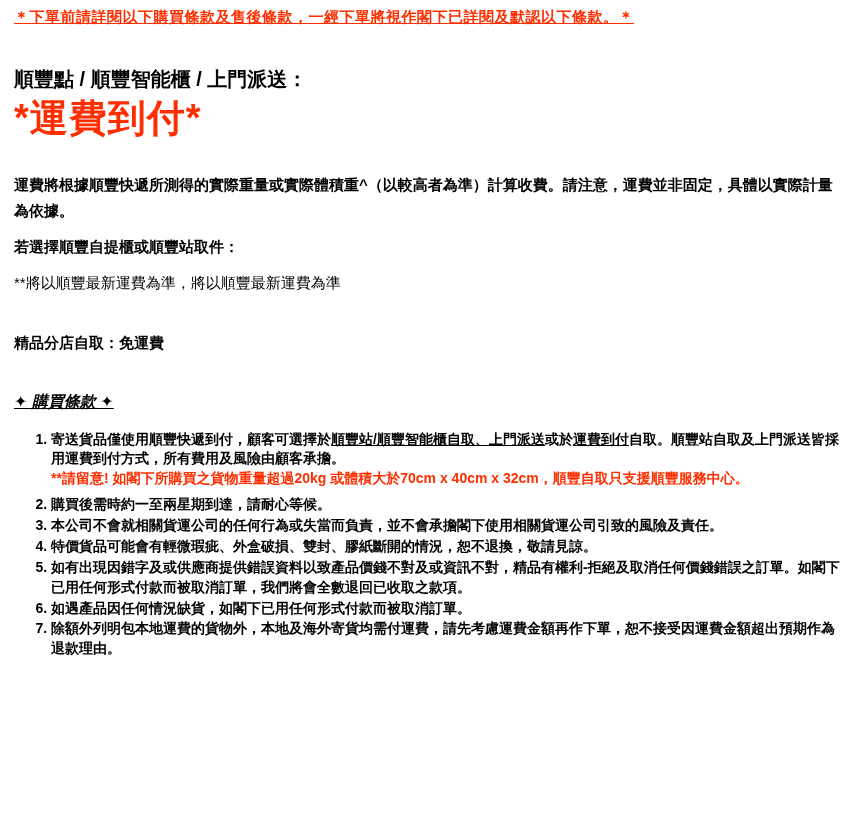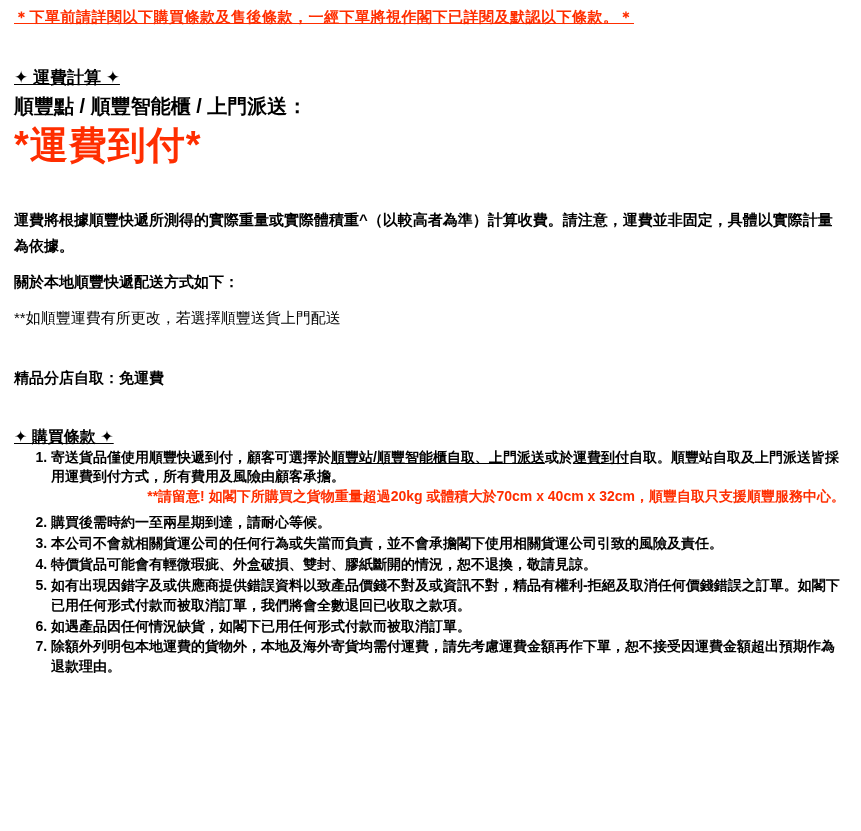--- a/index.html
+++ b/index.html
@@ -33,21 +33,21 @@
 
   .sub-heading {
     font-size: 20px;
     font-weight: bold;
   }
 
   .cod-banner {
     font-size: 38px;
     font-weight: bold;
     color: #FF2E00;
-    margin-bottom: 36px;
+    margin-bottom: 28px;
     letter-spacing: 1px;
   }
 
   .body-bold {
     font-size: 15px;
     font-weight: bold;
     line-height: 1.7;
   }
   .intro { margin-bottom: 11px; width: 830px; }
   .methods-title { margin-bottom: 14px; }
@@ -74,56 +74,55 @@
   .pickup-free {
     font-size: 15px;
     font-weight: bold;
     margin-bottom: 39px;
   }
 
   .terms-heading {
     font-size: 16px;
     font-weight: bold;
     text-decoration: underline;
-    margin-bottom: 0;
+    margin-bottom: 17px;
+    font-style: italic;
   }
 
   ol.terms {
     padding-left: 37px;
     font-size: 14px;
     font-weight: bold;
   }
   ol.terms li {
     line-height: 1.42;
     margin-bottom: 1px;
   }
   .term-warning {
     color: #FF2E00;
     font-weight: bold;
     margin-bottom: 6px;
-    text-align: right;
   }
 </style>
 </head>
 <body>
 
 <div class="top-notice">＊下單前請詳閱以下購買條款及售後條款，一經下單將視作閣下已詳閱及默認以下條款。＊</div>
 
 <div>
-  <div class="section-heading">✦ 運費計算 ✦</div>
   <div class="sub-heading">順豐點 / 順豐智能櫃 / 上門派送：</div>
 
   <div class="cod-banner">*運費到付*</div>
 
   <p class="body-bold intro">運費將根據順豐快遞所測得的實際重量或實際體積重^（以較高者為準）計算收費。請注意，運費並非固定，具體以實際計量為依據。</p>
 
-  <p class="body-bold methods-title">關於本地順豐快遞配送方式如下：</p>
+  <p class="body-bold methods-title">若選擇順豐自提櫃或順豐站取件：</p>
 
 
-  <p class="fee-change-note">**如順豐運費有所更改，若選擇順豐送貨上門配送</p>
+  <p class="fee-change-note">**將以順豐最新運費為準，將以順豐最新運費為準</p>
 
   <p class="pickup-free">精品分店自取：免運費</p>
 </div>
 
 <div>
   <div class="terms-heading">✦ 購買條款 ✦</div>
 
   <ol class="terms">
     <li>
       <span>寄送貨品僅使用順豐快遞到付，顧客可選擇於</span><span class="u-line">順豐站/順豐智能櫃自取、上門派送</span><span>或於</span><span class="u-line">運費到付</span><span>自取。順豐站自取及上門派送皆採用運費到付方式，所有費用及風險由顧客承擔。</span>

